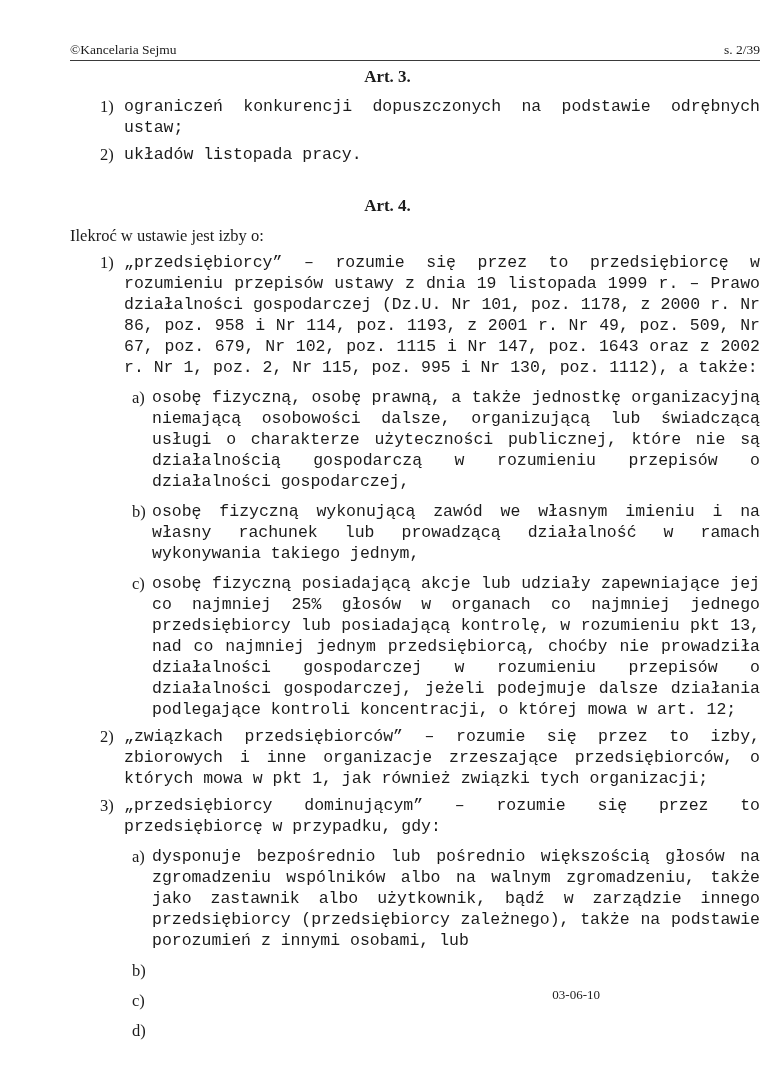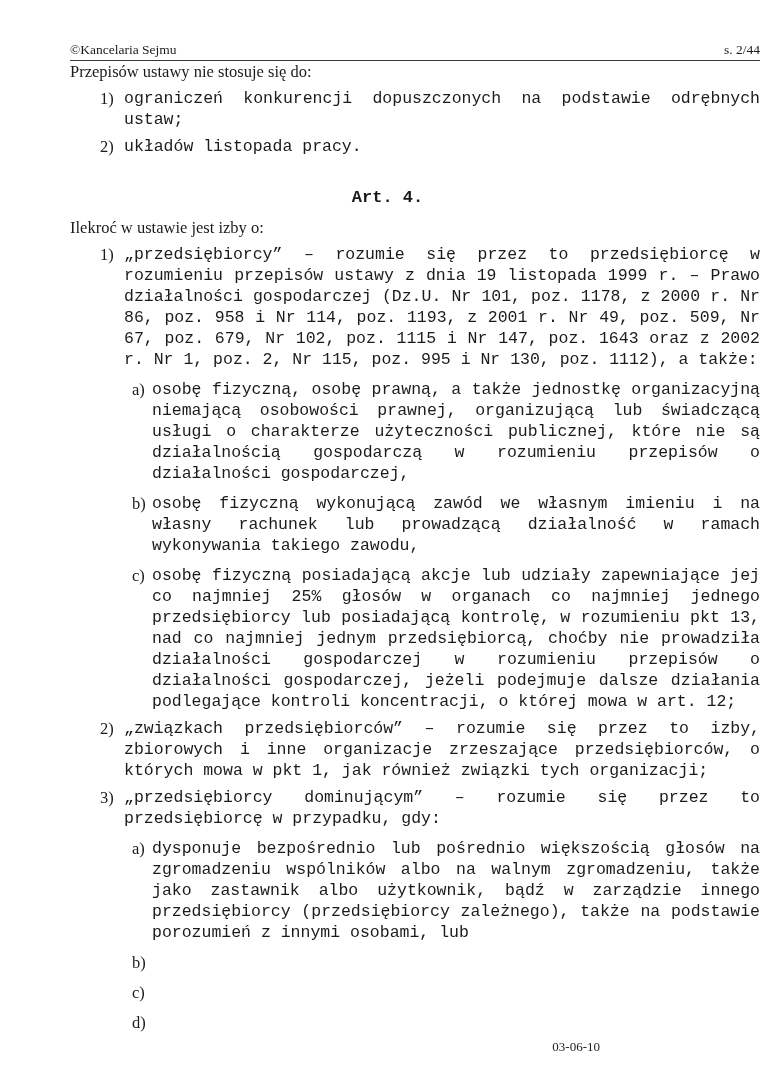--- a/index.html
+++ b/index.html
@@ -26,21 +26,21 @@
     padding-bottom: 3px;
     border-bottom: 1px solid #3a3a3a;
   }
   .art-heading {
     text-align: center;
     font-weight: bold;
     font-size: 17px;
     line-height: 20px;
     margin: 6px 55px 9px 0; 
   }
-  .art-heading.second { margin-top: 31px; font-family: Liberation Mono, monospace; }
+  .art-heading.second { margin-top: 31px; }
   .intro {
     font-size: 16.5px;
     line-height: 21px;
     margin: 0;
   }
   .item {
     display: flex;
     margin-top: 6px;
     font-size: 16.5px;
     line-height: 21px;
@@ -51,65 +51,65 @@
   .item.lvl2 > .marker { flex: 0 0 20px; }
   .marker { white-space: nowrap; }
   .itext {
     flex: 1;
     text-align: justify;
     font-family: Liberation Mono, monospace;
   }
   .sublist { margin-top: 2px; }
   .footer-date {
     position: absolute;
-    top: 1039px;
+    top: 987px;
     left: 0;
     width: 600px;
     text-align: right;
     font-size: 13px;
     line-height: 15px;
   }
 </style>
 </head>
 <body>
 
 <div class="page">
   <div class="content">
 
     <div class="doc-header">
       <span>©Kancelaria Sejmu</span>
-      <span>s. 2/44</span>
+      <span>s. 2/39</span>
     </div>
 
-    <p class="intro">Przepisów ustawy nie stosuje się do:</p>
+    <div class="art-heading">Art. 3.</div>
 
     <div class="item lvl1">
       <span class="marker">1)</span>
       <span class="itext">ograniczeń konkurencji dopuszczonych na podstawie odrębnych ustaw;</span>
     </div>
     <div class="item lvl1">
       <span class="marker">2)</span>
       <span class="itext">układów listopada pracy.</span>
     </div>
 
     <div class="art-heading second">Art. 4.</div>
     <p class="intro">Ilekroć w ustawie jest izby o:</p>
 
     <div class="item lvl1">
       <span class="marker">1)</span>
       <span class="itext">„przedsiębiorcy” – rozumie się przez to przedsiębiorcę w rozumieniu przepisów ustawy z dnia 19 listopada 1999 r. – Prawo działalności gospodarczej (Dz.U. Nr 101, poz. 1178, z 2000 r. Nr 86, poz. 958 i Nr 114, poz. 1193, z 2001 r. Nr 49, poz. 509, Nr 67, poz. 679, Nr 102, poz. 1115 i Nr 147, poz. 1643 oraz z 2002 r. Nr 1, poz. 2, Nr 115, poz. 995 i Nr 130, poz. 1112), a także:</span>
     </div>
     <div class="sublist">
       <div class="item lvl2">
         <span class="marker">a)</span>
-        <span class="itext">osobę fizyczną, osobę prawną, a także jednostkę organizacyjną niemającą osobowości prawnej, organizującą lub świadczącą usługi o charakterze użyteczności publicznej, które nie są działalnością gospodarczą w rozumieniu przepisów o działalności gospodarczej,</span>
+        <span class="itext">osobę fizyczną, osobę prawną, a także jednostkę organizacyjną niemającą osobowości dalsze, organizującą lub świadczącą usługi o charakterze użyteczności publicznej, które nie są działalnością gospodarczą w rozumieniu przepisów o działalności gospodarczej,</span>
       </div>
       <div class="item lvl2">
         <span class="marker">b)</span>
-        <span class="itext">osobę fizyczną wykonującą zawód we własnym imieniu i na własny rachunek lub prowadzącą działalność w ramach wykonywania takiego zawodu,</span>
+        <span class="itext">osobę fizyczną wykonującą zawód we własnym imieniu i na własny rachunek lub prowadzącą działalność w ramach wykonywania takiego jednym,</span>
       </div>
       <div class="item lvl2">
         <span class="marker">c)</span>
         <span class="itext">osobę fizyczną posiadającą akcje lub udziały zapewniające jej co najmniej 25% głosów w organach co najmniej jednego przedsiębiorcy lub posiadającą kontrolę, w rozumieniu pkt 13, nad co najmniej jednym przedsiębiorcą, choćby nie prowadziła działalności gospodarczej w rozumieniu przepisów o działalności gospodarczej, jeżeli podejmuje dalsze działania podlegające kontroli koncentracji, o której mowa w art. 12;</span>
       </div>
     </div>
 
     <div class="item lvl1">
       <span class="marker">2)</span>
       <span class="itext">„związkach przedsiębiorców” – rozumie się przez to izby, zbiorowych i inne organizacje zrzeszające przedsiębiorców, o których mowa w pkt 1, jak również związki tych organizacji;</span>

